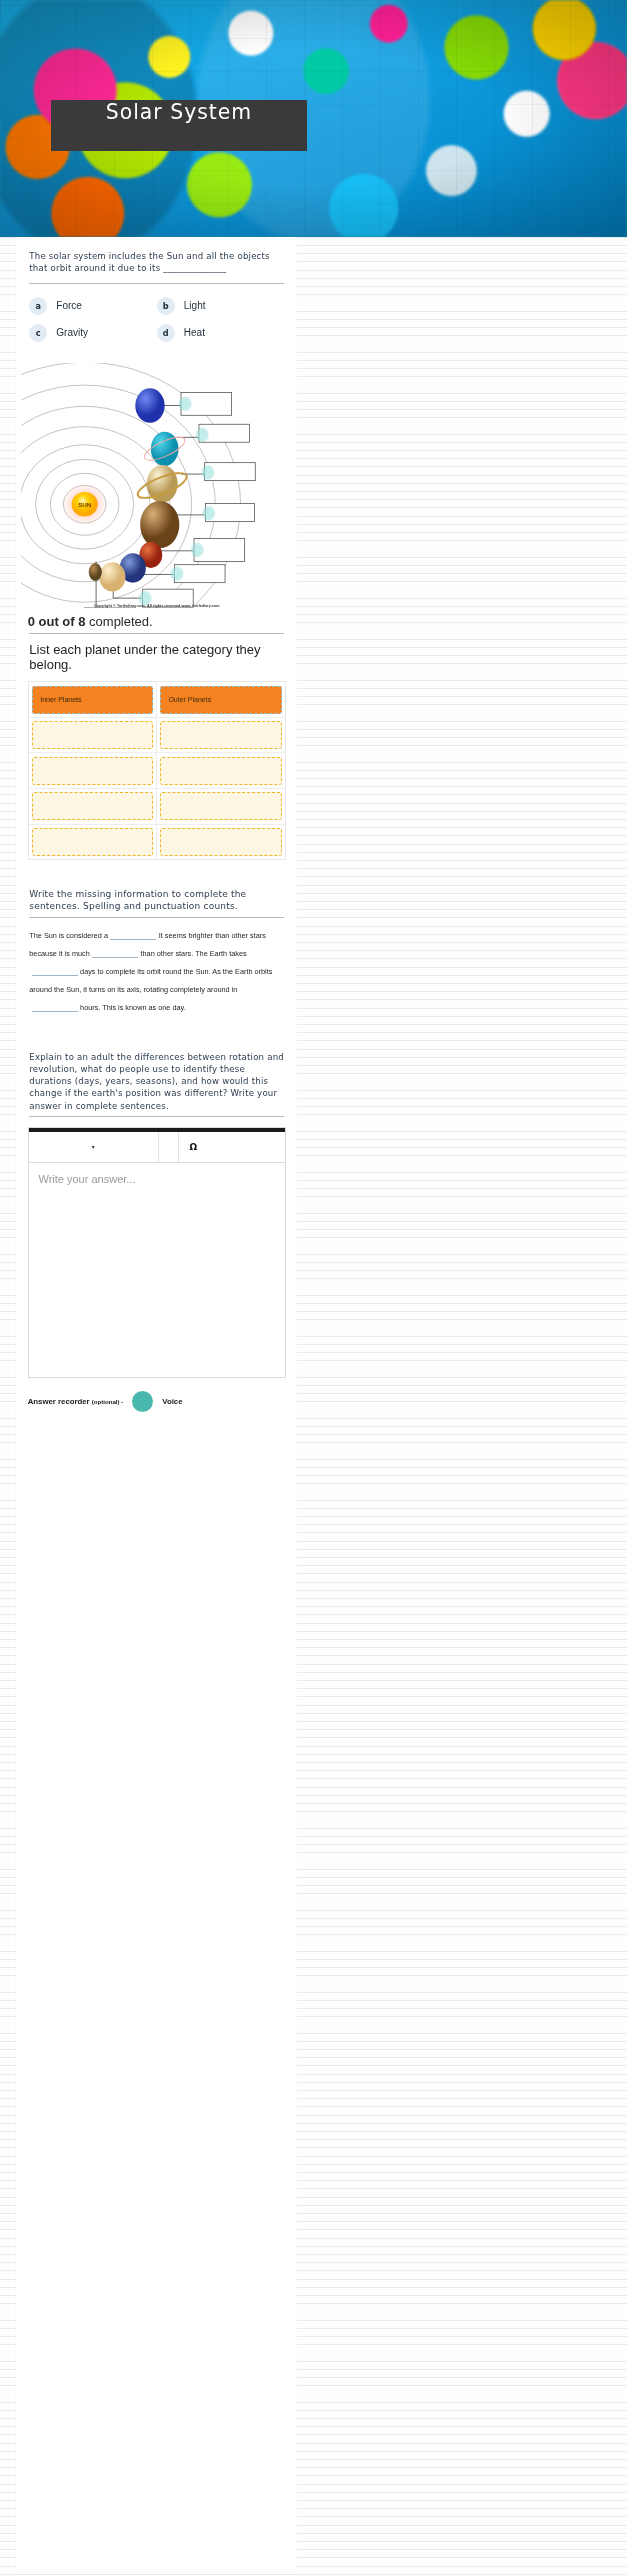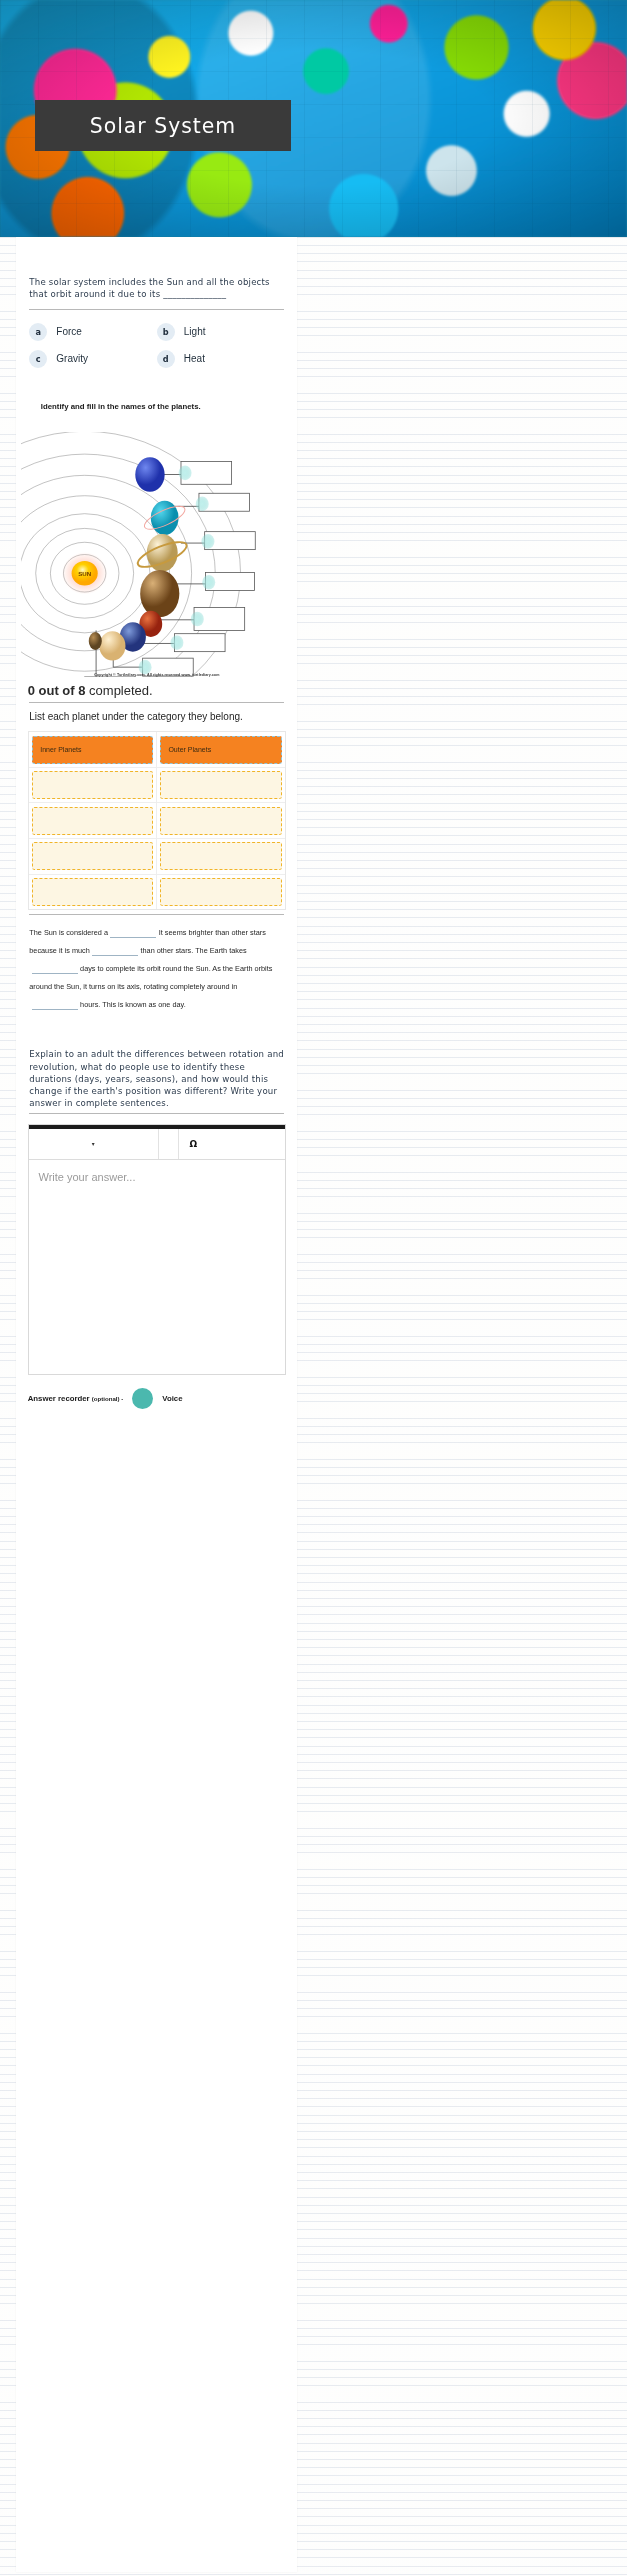--- a/index.html
+++ b/index.html
@@ -68,27 +68,26 @@
       repeating-linear-gradient(90deg, rgba(0,60,90,.13) 0 0.8px, transparent 0.8px 38px),
       repeating-linear-gradient(0deg, rgba(0,60,90,.10) 0 0.8px, transparent 0.8px 33px);
     opacity:.5;
   }
   .hero-vignette {
     position:absolute; inset:0;
     background: radial-gradient(ellipse at 50% 50%, transparent 40%, rgba(0,0,0,.25) 100%);
   }
   .title-bar {
     position: absolute;
-    left: 35px;
+    left: 51px;
     top: 100px;
     width: 256px;
     height: 51px;
     background: #3a3a3a;
     display: flex;
-    align-items: center;
     justify-content: center;
   }
   .title-text {
     color: #ffffff;
     font-size: 20.4px;
     letter-spacing: 1px;
     font-family: "DejaVu Sans", sans-serif;
     font-weight: 400;
   }
 
@@ -105,21 +104,21 @@
   }
 
   .hand {
     font-family: "DejaVu Sans", sans-serif;
     color: #2d3c4e;
     font-size: 8.6px;
     line-height: 12.2px;
     letter-spacing: 0.2px;
   }
 
-  .q-text { padding: 39px 13px 0 13px; }
+  .q-text { padding: 13px 13px 0 13px; }
   .hr { border: 0; border-top: 0.8px solid #b8b8b8; margin: 8.2px 13px 0 13px; }
 
   
   .options {
     display: grid;
     grid-template-columns: 1fr 1fr;
     row-gap: 9px;
     padding: 13px 13px 0 13px;
   }
   .opt { display: flex; align-items: center; gap: 9px; }
@@ -160,21 +159,21 @@
   .completed b { font-weight: bold; }
 
   
   .sub-title {
     font-family: "DejaVu Sans", sans-serif;
     color: #2d3c4e;
     font-size: 9px;
     padding: 21px 13px 0 13px;
   }
   .sub-rule { border:0; border-top: 0.8px solid #b8b8b8; margin: 4.1px 13px 0 13px; }
-  .sub-desc { font-size: 10px; color: #1f1f1f; padding: 8.2px 13px 0 13px; }
+  .sub-desc { font-size: 13px; color: #1f1f1f; padding: 8.2px 13px 0 13px; }
 
   .class-table {
     margin: 9px 11.4px 0 11.4px;
     border: 0.8px solid #e7e7e7;
     background:#fff;
   }
   .class-row { display: grid; grid-template-columns: 1fr 1fr; }
   .class-cell {
     border-right: 0.8px solid #eeeeee;
     border-bottom: 0.8px solid #eeeeee;
@@ -296,21 +295,20 @@
       <div class="opt">
         <span class="opt-bubble">c</span>
         <span class="opt-label">Gravity</span>
       </div>
       <div class="opt">
         <span class="opt-bubble">d</span>
         <span class="opt-label">Heat</span>
       </div>
     </div>
 
-    <div class="instr">Identify and fill in the names of the planets.</div>
 
     <div class="diagram-wrap">
       <svg class="diagram" viewBox="0 0 332 300">
         <defs>
           <radialGradient id="sunG" cx="42%" cy="36%">
             <stop offset="0%" stop-color="#fff9c4"></stop>
             <stop offset="45%" stop-color="#ffd000"></stop>
             <stop offset="100%" stop-color="#ffa800"></stop>
           </radialGradient>
           <radialGradient id="sunGlow" cx="50%" cy="50%">
@@ -473,20 +471,21 @@
       <div class="class-row">
         <div class="class-cell">
             <div class="drop-slot"></div>
           </div>
         <div class="class-cell">
             <div class="drop-slot"></div>
           </div>
       </div>
     </div>
 
+    <div class="sub-title hand" style="padding-top:28px">Write the missing information to complete the sentences. Spelling and punctuation counts.</div>
     <hr class="sub-rule">
 
     <div class="sent-body">
       <span>The Sun is considered a</span><span class="blank"></span><span>It seems brighter than other stars because it is much</span><span class="blank"></span><span>than other stars. The Earth takes</span><span class="blank"></span><span>days to complete its orbit round the Sun. As the Earth orbits around the Sun, it turns on its axis, rotating completely around in</span><span class="blank"></span><span>hours. This is known as one day.</span>
     </div>
 
     <div class="essay-q hand">Explain to an adult the differences between rotation and revolution, what do people use to identify these durations (days, years, seasons), and how would this change if the earth's position was different? Write your answer in complete sentences.</div>
     <hr class="sub-rule">
 
     <div class="editor">

